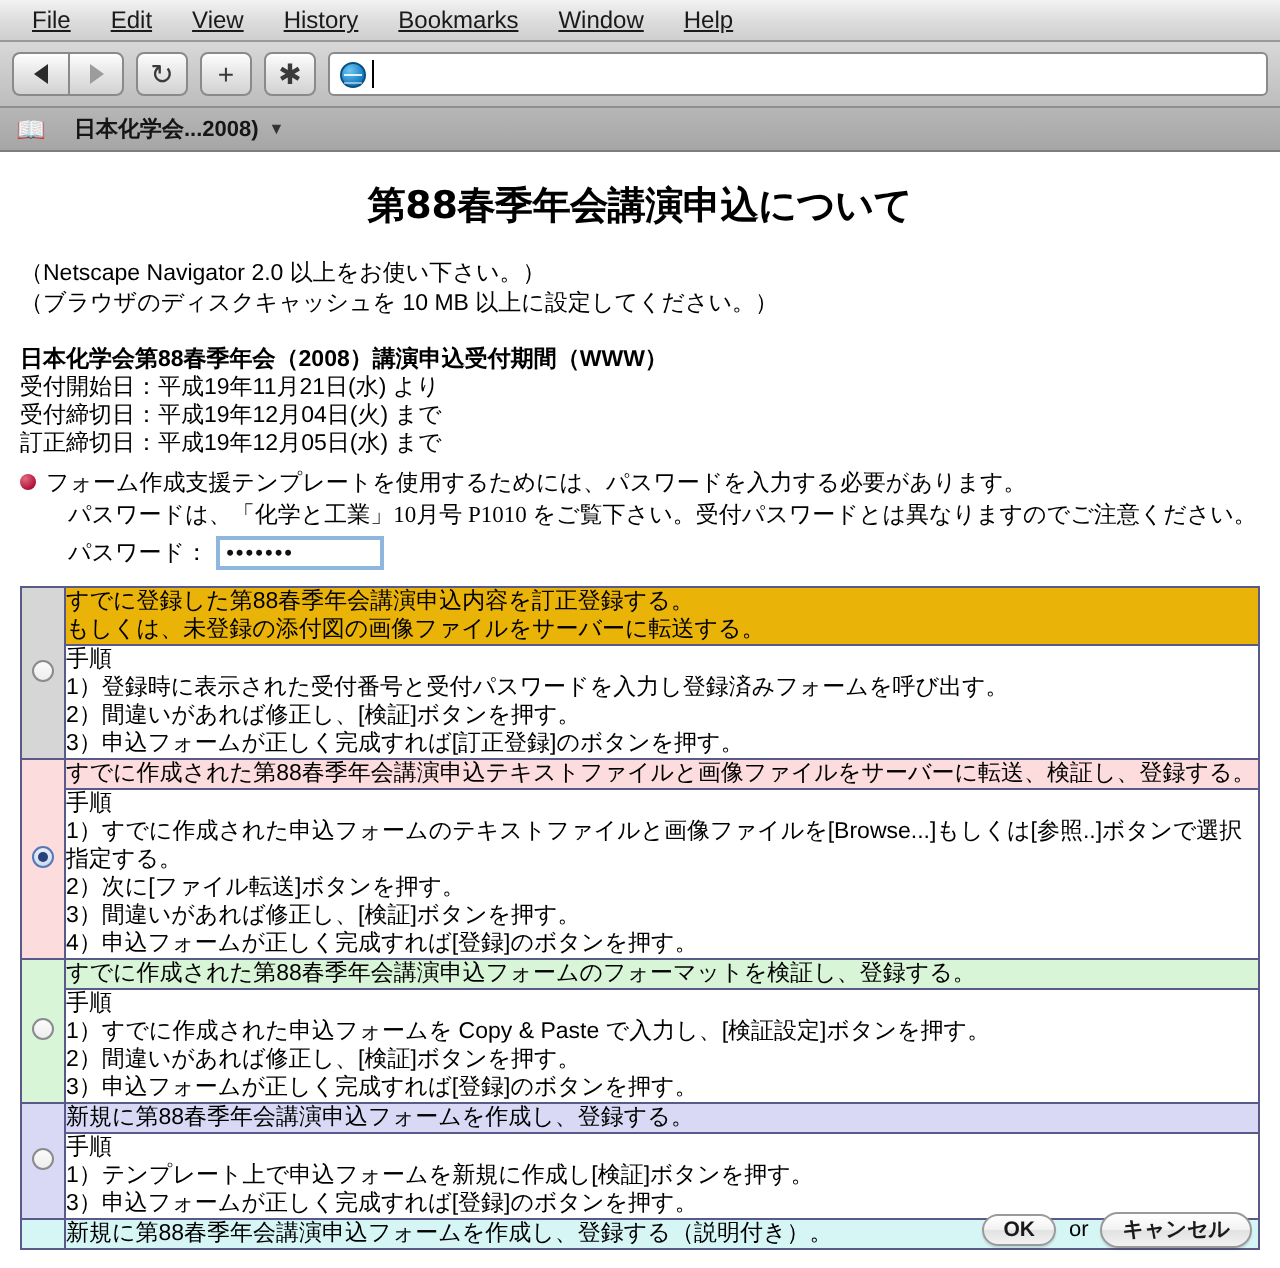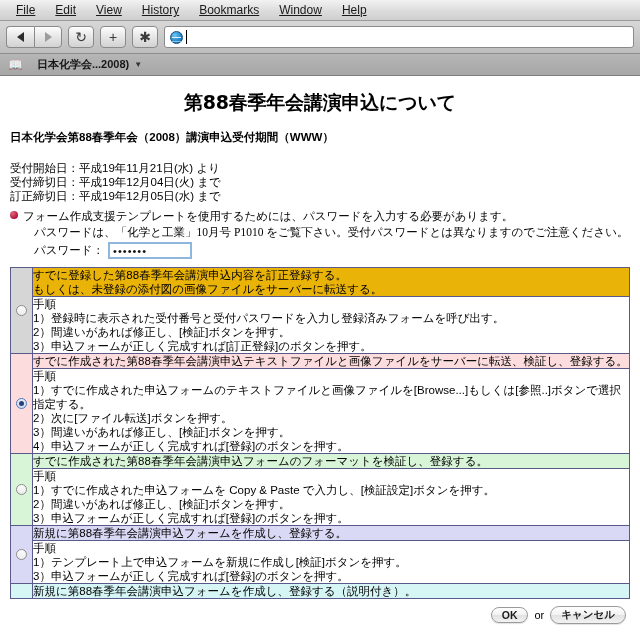--- a/index.html
+++ b/index.html
@@ -122,21 +122,21 @@
   .note {
     font-size: 11.5px;
     line-height: 15px;
     color: #000;
     margin-bottom: 12px;
   }
   .sect-head {
     font-size: 11.5px;
     font-weight: bold;
     color: #000;
-    margin-bottom: 16px;
+    margin-bottom: 0;
   }
   .dates { font-size: 11.5px; line-height: 14px; color: #000; margin-bottom: 5px; }
 
   .pwblock { position: relative; padding-left: 13px; }
   .bullet {
     position: absolute; left: 0; top: 3px;
     width: 8px; height: 8px; border-radius: 50%;
     background: radial-gradient(circle at 32% 28%, #e06a7e 0%, #b3123a 70%, #7d0025 100%);
   }
   .pwline { font-size: 11.5px; line-height: 16px; color: #000; }
@@ -267,20 +267,24 @@
   <span class="bk-item">
     <span>日本化学会...2008)</span>
     <span class="bk-arrow">▼</span>
   </span>
 </div>
 
 <div class="page">
 
   <h1 class="title">第88春季年会講演申込について</h1>
 
+  <div class="note">
+    <div>（Netscape Navigator 2.0 以上をお使い下さい。）</div>
+    <div>（ブラウザのディスクキャッシュを 10 MB 以上に設定してください。）</div>
+  </div>
 
   <div class="sect-head">日本化学会第88春季年会（2008）講演申込受付期間（WWW）</div>
   <div class="dates">
     <div>受付開始日：平成19年11月21日(水) より</div>
     <div>受付締切日：平成19年12月04日(火) まで</div>
     <div>訂正締切日：平成19年12月05日(水) まで</div>
   </div>
 
   <div class="pwblock">
     <span class="bullet"></span>

